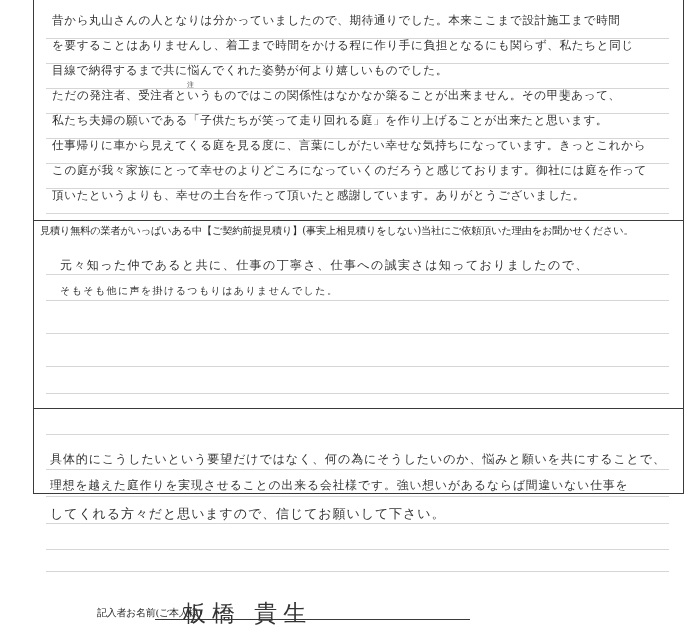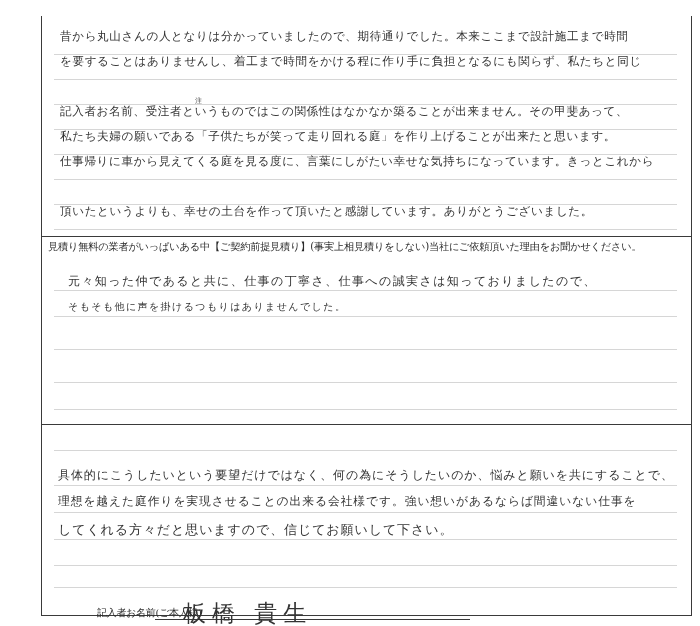--- a/index.html
+++ b/index.html
@@ -11,28 +11,27 @@
       width: 700px;
       height: 626px;
       position: relative;
       overflow: hidden;
       font-family: "DejaVu Sans", sans-serif;
       color: #2a2a2a;
     }
     .form-box {
       position: absolute;
       left: 33px;
-      top: 16px;
+      top: 0px;
       width: 651px;
-      height: 600px;
+      height: 494px;
       border-left: 1.5px solid #3a3a3a;
       border-right: 1.5px solid #3a3a3a;
       border-bottom: 1.5px solid #3a3a3a;
       box-sizing: border-box;
-      margin-left: 8px;
     }
     .section {
       position: absolute;
       left: 0;
       right: 0;
       box-sizing: border-box;
     }
     .section.s1 { top: 0; height: 220px; }
     .section.s2 { top: 220px; height: 188px; border-top: 1.5px solid #3a3a3a; text-align: center; }
     .section.s3 { top: 408px; height: 170px; border-top: 1.5px solid #3a3a3a; }
@@ -115,24 +114,26 @@
     <div class="rule" style="top:63px"></div>
     <div class="rule" style="top:88px"></div>
     <div class="rule" style="top:113px"></div>
     <div class="rule" style="top:138px"></div>
     <div class="rule" style="top:163px"></div>
     <div class="rule" style="top:188px"></div>
     <div class="rule" style="top:213px"></div>
 
     <div class="hw" style="top:13px">昔から丸山さんの人となりは分かっていましたので、期待通りでした。本来ここまで設計施工まで時間</div>
     <div class="hw" style="top:38px">を要することはありませんし、着工まで時間をかける程に作り手に負担となるにも関らず、私たちと同じ</div>
+    <div class="hw" style="top:63px">目線で納得するまで共に悩んでくれた姿勢が何より嬉しいものでした。</div>
     <div class="ruby" style="left:153px; top:80px">注</div>
-    <div class="hw" style="top:88px">記入者お名前、受注者というものではこの関係性はなかなか築ることが出来ません。その甲斐あって、</div>
+    <div class="hw" style="top:88px">ただの発注者、受注者というものではこの関係性はなかなか築ることが出来ません。その甲斐あって、</div>
     <div class="hw" style="top:113px">私たち夫婦の願いである「子供たちが笑って走り回れる庭」を作り上げることが出来たと思います。</div>
     <div class="hw" style="top:138px">仕事帰りに車から見えてくる庭を見る度に、言葉にしがたい幸せな気持ちになっています。きっとこれから</div>
+    <div class="hw" style="top:163px">この庭が我々家族にとって幸せのよりどころになっていくのだろうと感じております。御社には庭を作って</div>
     <div class="hw" style="top:188px">頂いたというよりも、幸せの土台を作って頂いたと感謝しています。ありがとうございました。</div>
   </div>
 
   <div class="section s2">
     <div class="prompt">見積り無料の業者がいっぱいある中【ご契約前提見積り】(事実上相見積りをしない)当社にご依頼頂いた理由をお聞かせください。</div>
     <div class="rule" style="top:53px"></div>
     <div class="rule" style="top:79px"></div>
     <div class="rule" style="top:112px"></div>
     <div class="rule" style="top:145px"></div>
     <div class="rule" style="top:172px"></div>

